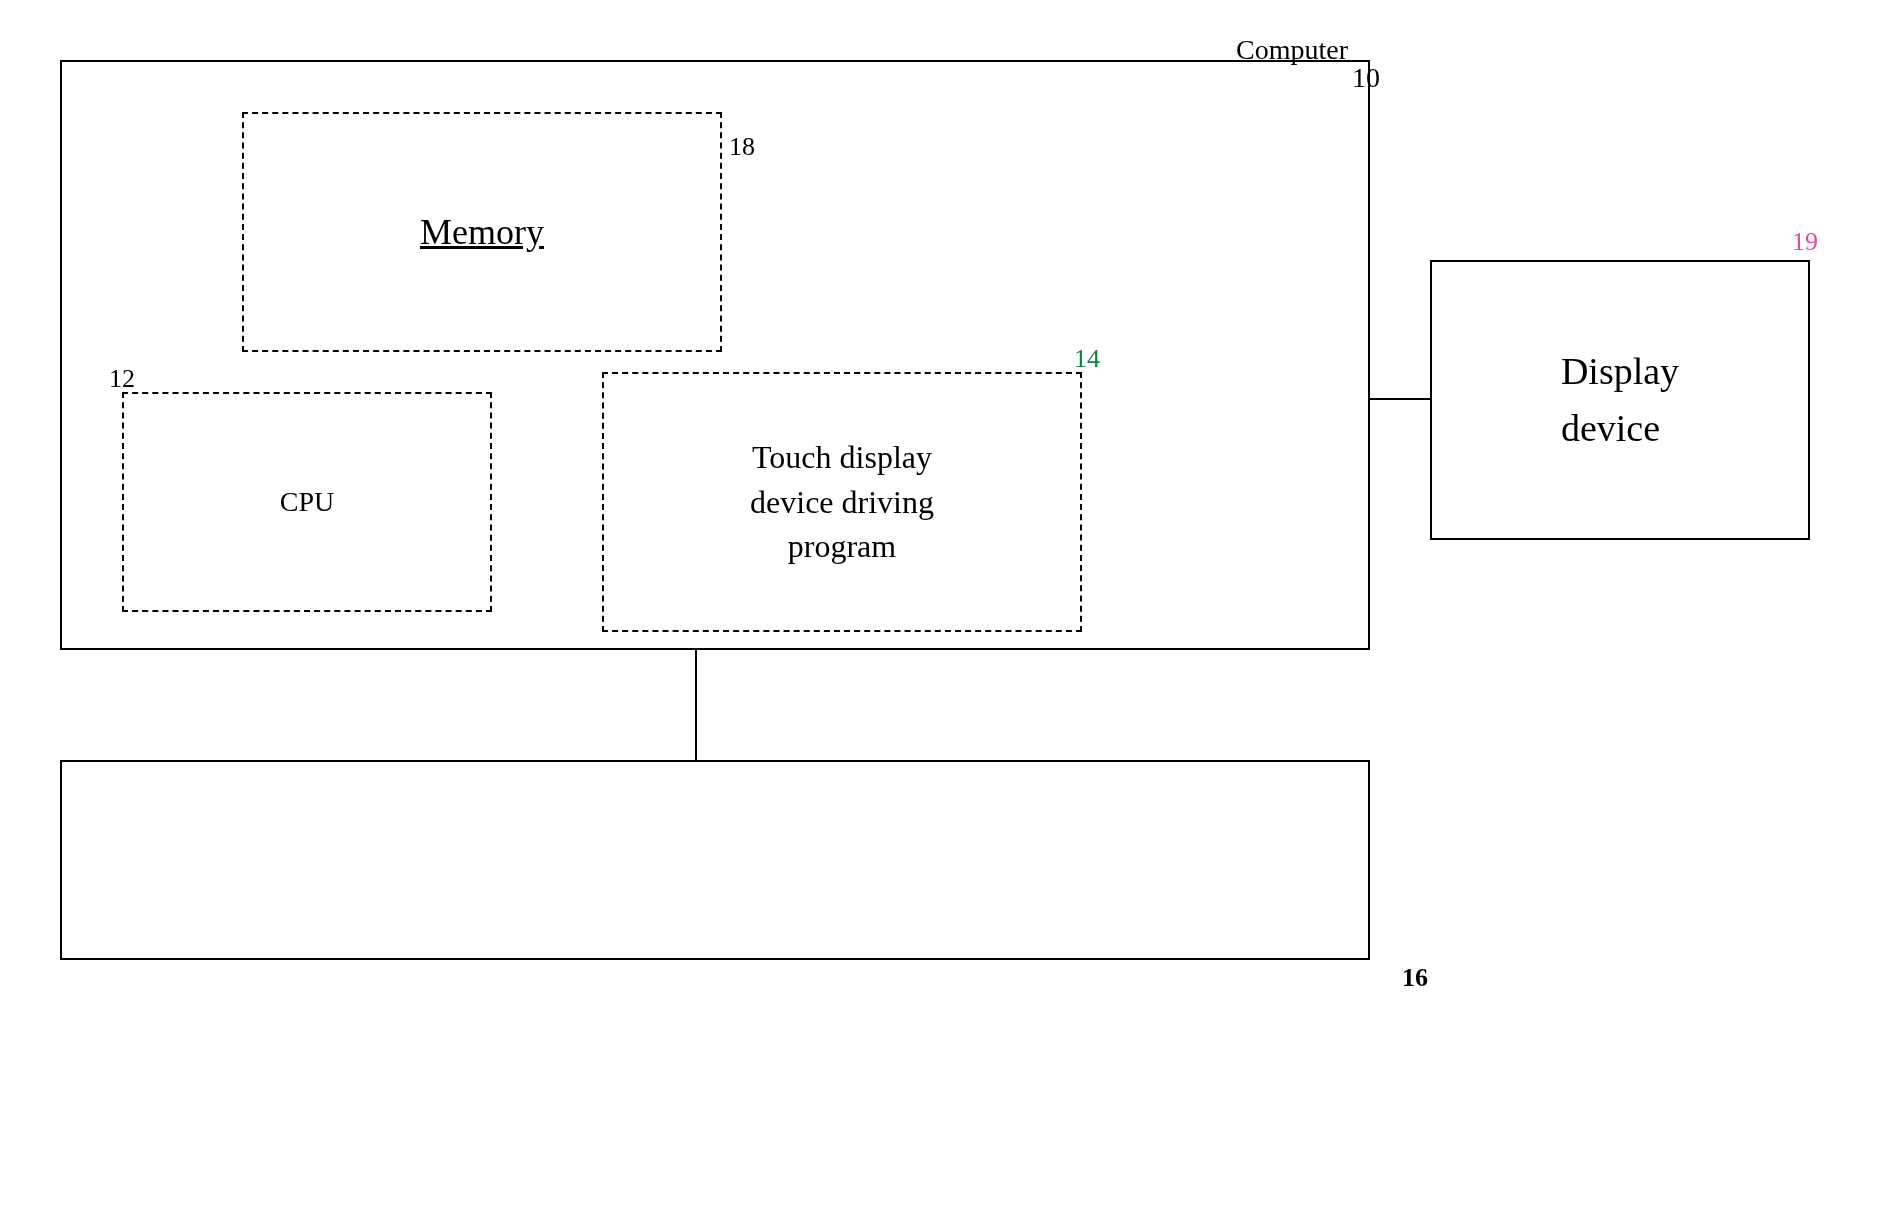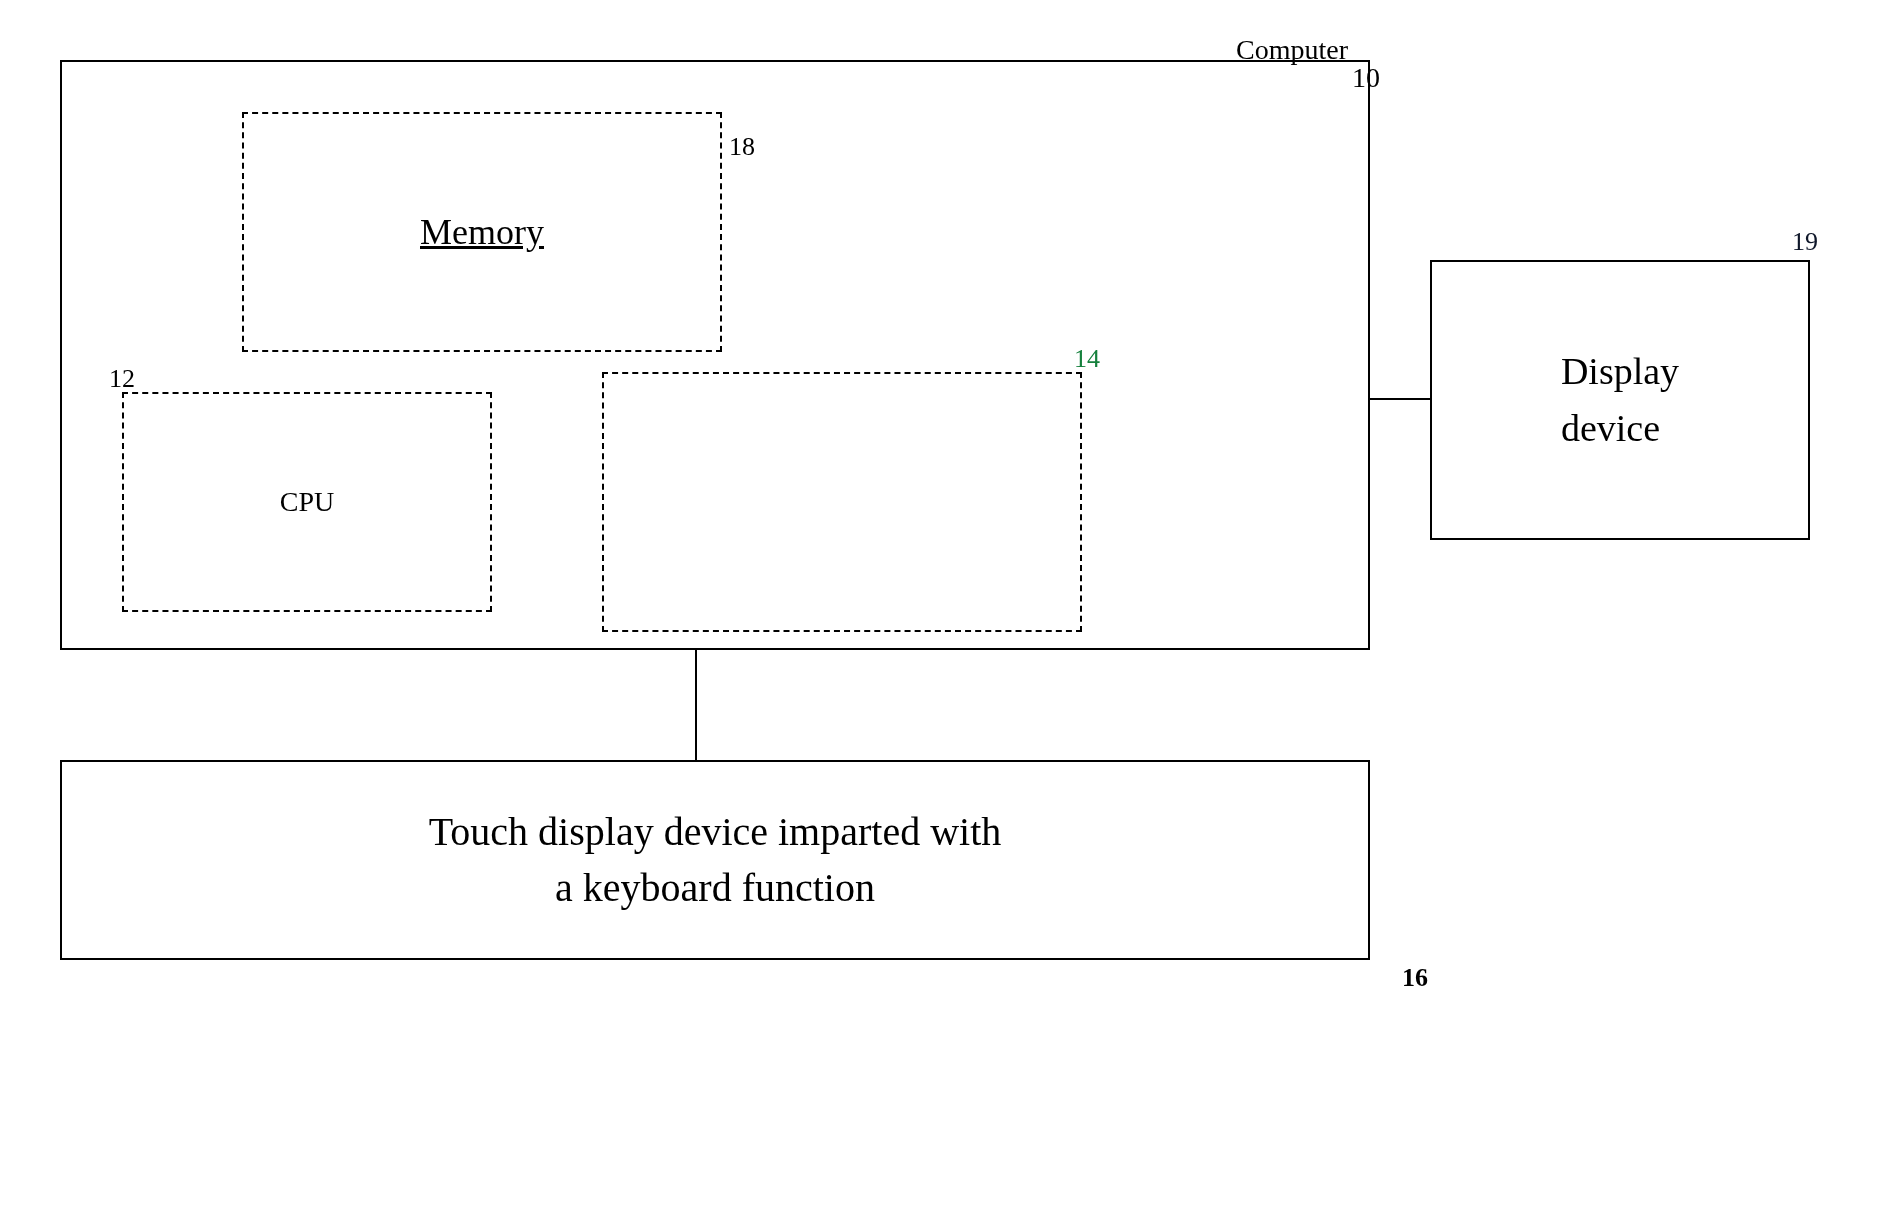--- a/index.html
+++ b/index.html
@@ -187,21 +187,21 @@
       color: #000000;
       text-align: left;
       line-height: 1.5;
     }
 
     .label-19 {
       position: absolute;
       top: -35px;
       right: -10px;
       font-size: 26px;
-      color: #0f172a;
+      color: #ec4899;
     }
 
     
     .connector-horizontal {
       position: absolute;
       left: 1370px;
       top: 398px;
       width: 62px;
       height: 2px;
       background: #000;
@@ -220,31 +220,31 @@
       <span class="memory-label">Memory</span>
       <span class="label-18">18</span>
     </div>
 
     <div class="cpu-box">
       <span class="cpu-label">CPU</span>
       <span class="label-12">12</span>
     </div>
 
     <div class="touch-driver-box">
+      <span class="touch-driver-text">Touch display<br>device driving<br>program</span>
       <span class="label-14">14</span>
     </div>
 
   </div>
 
   <div style="position:absolute; top:62px; right:500px; font-size:28px; color:#000;margin-left:46px;">10</div>
 
   <div class="connector-vertical"></div>
 
   <div class="keyboard-box">
-    <span class="keyboard-text">Touch display device imparted with<br>a keyboard function</span>
     <span class="label-16">16</span>
   </div>
 
   <div class="connector-horizontal"></div>
 
   <div class="display-box">
     <span class="display-text">Display<br>device</span>
     <span class="label-19">19</span>
   </div>
 

